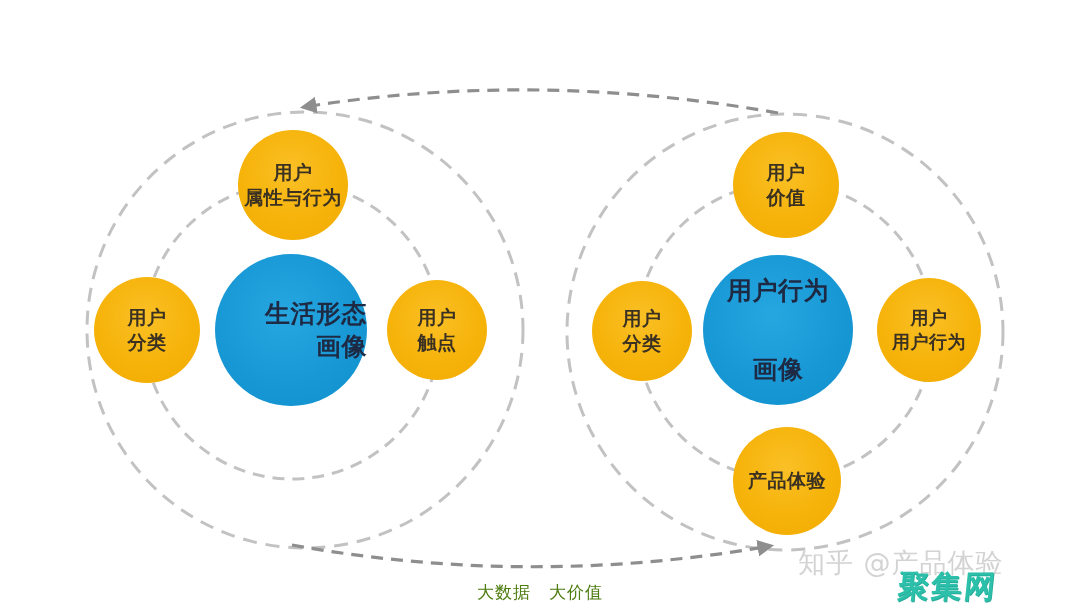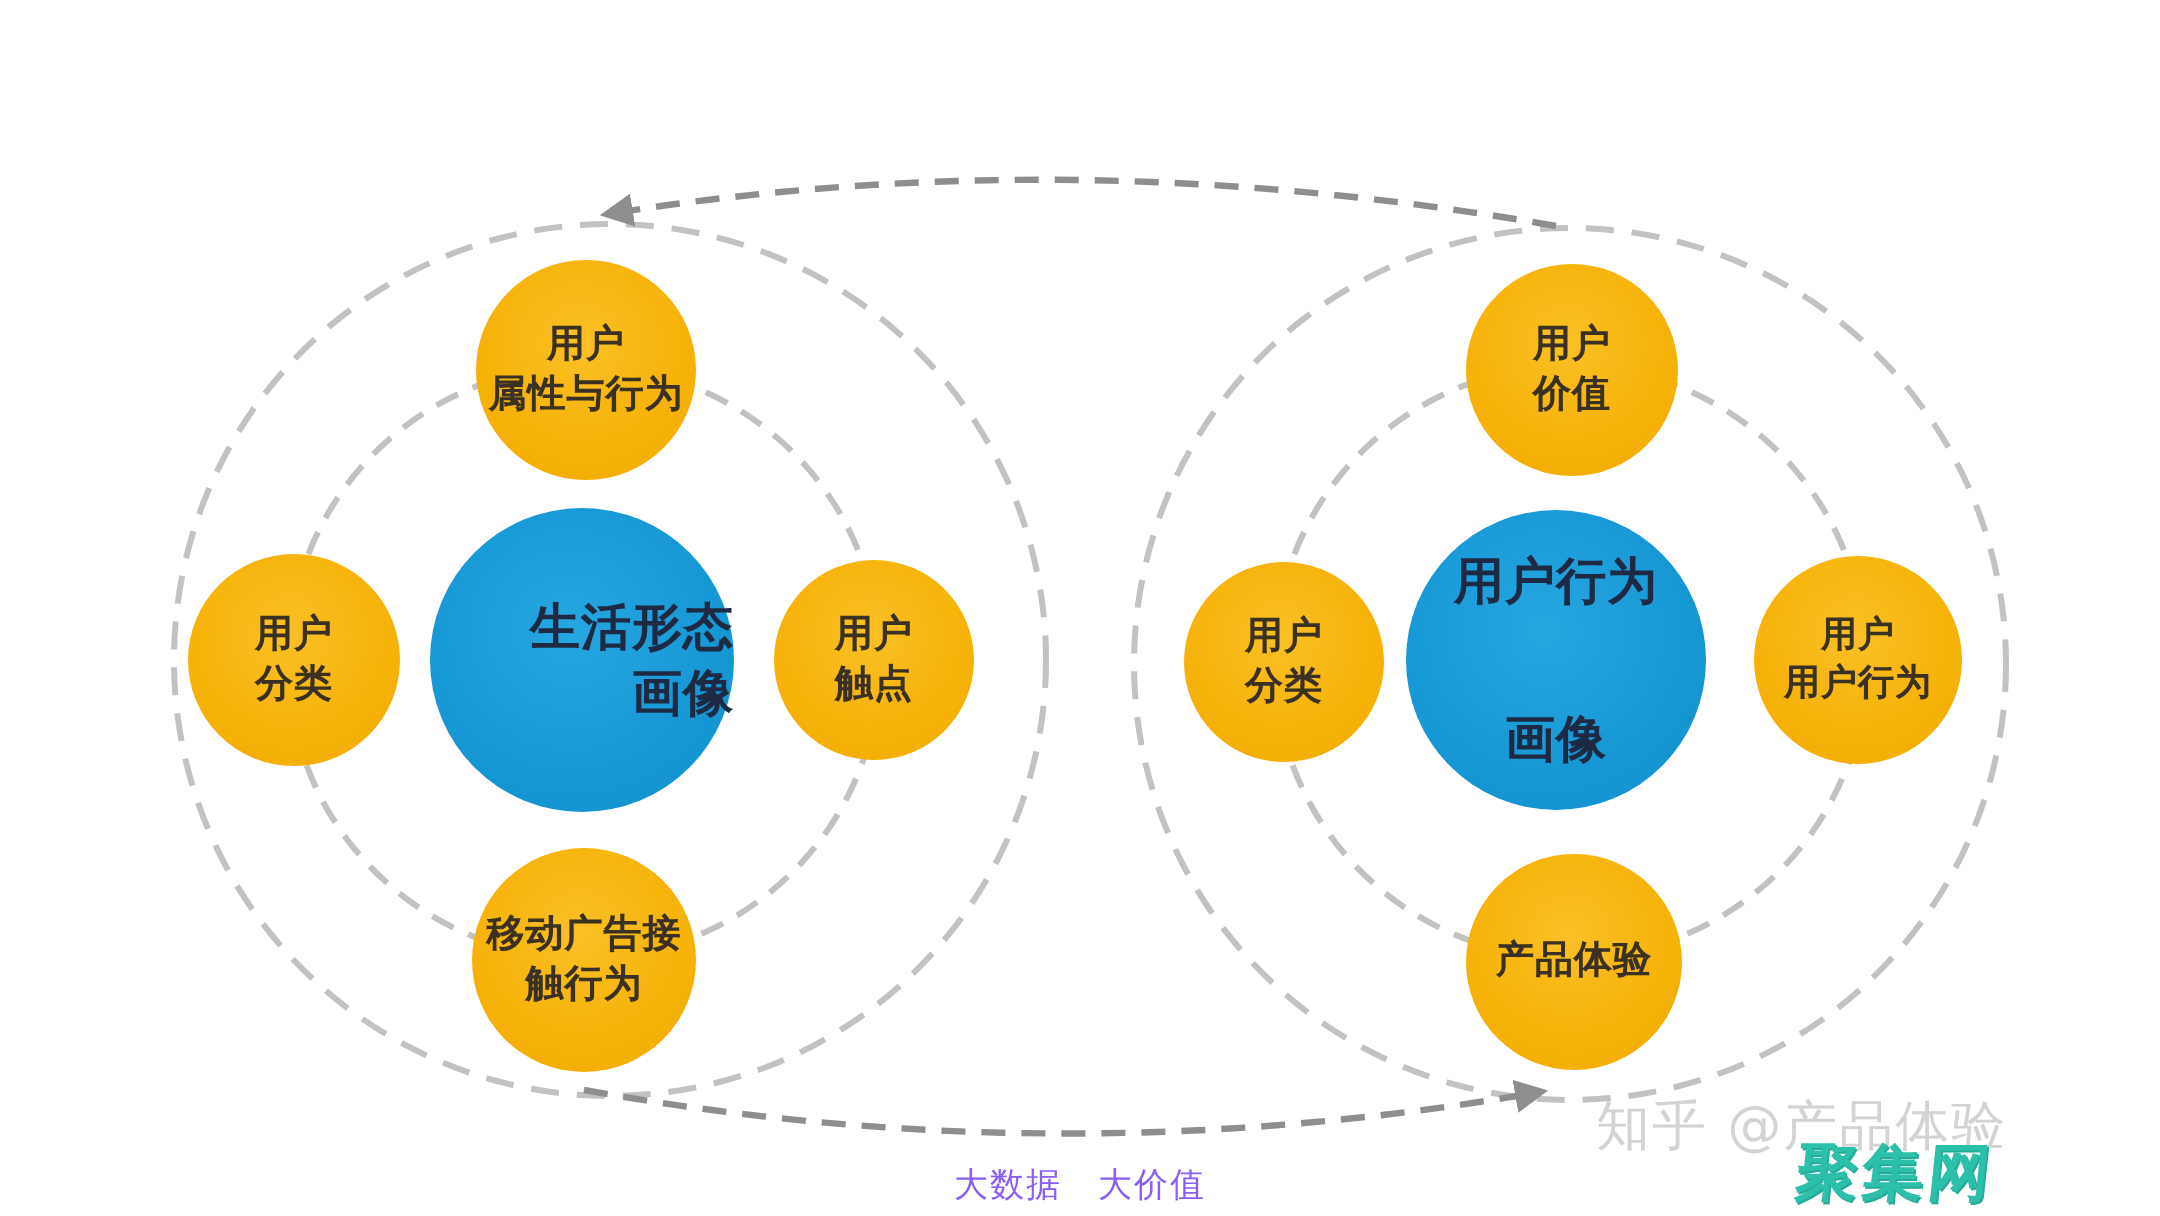--- a/index.html
+++ b/index.html
@@ -50,21 +50,21 @@
   .r-top    { left: 733px; top: 132px; width: 106px; height: 106px; }
   .r-left   { left: 592px; top: 281px; width: 100px; height: 100px; }
   .r-hub    { left: 703px; top: 255px; width: 150px; height: 150px; gap: 46px; }
   .r-right  { left: 877px; top: 278px; width: 104px; height: 104px; font-size: 18px; }
   .r-bottom { left: 733px; top: 427px; width: 108px; height: 108px; justify-content: center; }
 
   .caption {
     position: absolute;
     left: 0; top: 581px; width: 1080px;
     text-align: center;
-    color: #8b5cf6;
+    color: #4d7c0f;
     font-size: 17px;
     letter-spacing: 1px;
   }
   .watermark {
     position: absolute;
     left: 798px; top: 545px;
     color: #d3d3d3;
     font-size: 27px;
     letter-spacing: 1px;
     white-space: nowrap;
@@ -112,24 +112,20 @@
     <span>分类</span>
   </div>
   <div class="node hub l-hub">
     <span>生活形态</span>
     <span>画像</span>
   </div>
   <div class="node satellite l-right">
     <span>用户</span>
     <span>触点</span>
   </div>
-  <div class="node satellite l-bottom">
-    <span>移动广告接</span>
-    <span>触行为</span>
-  </div>
 
   <div class="node satellite r-top">
     <span>用户</span>
     <span>价值</span>
   </div>
   <div class="node satellite r-left">
     <span>用户</span>
     <span>分类</span>
   </div>
   <div class="node hub r-hub">

